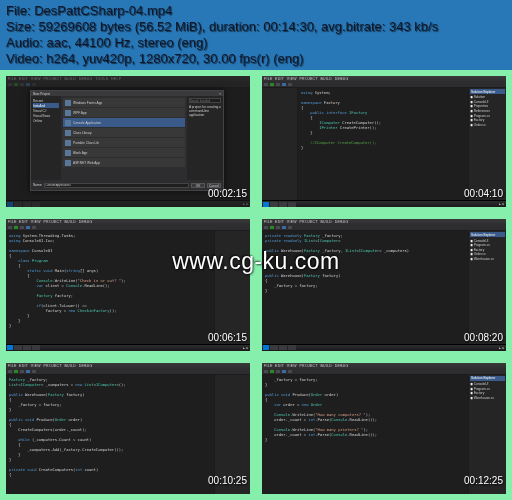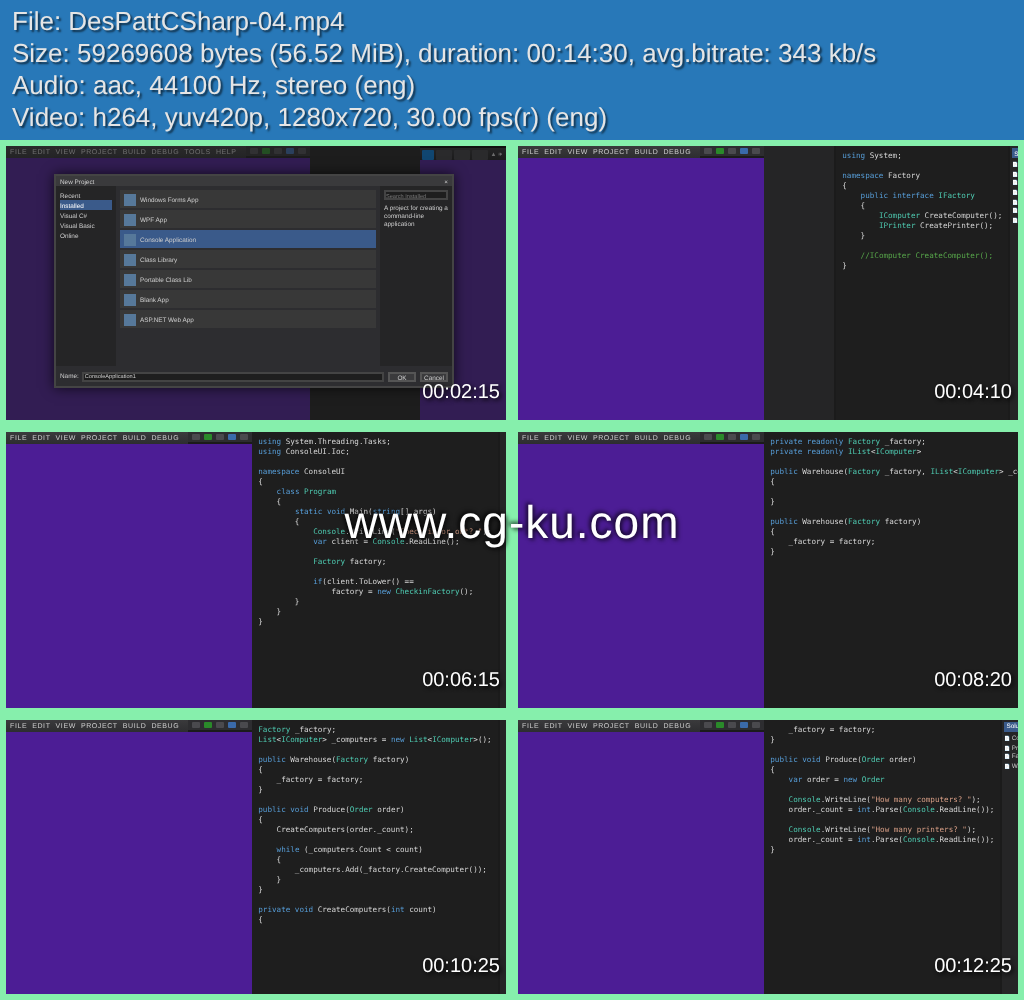--- a/index.html
+++ b/index.html
@@ -6,39 +6,40 @@
   body {
     width: 512px;
     height: 500px;
     background: #1a1a1a;
     font-family: "Segoe UI", Arial, sans-serif;
     overflow: hidden;
     position: relative;
   }
   .header {
     background: #2878b8;
-    color: #e5e5e5;
+    color: #0f172a;
     padding: 3px 6px;
     font-size: 13px;
     line-height: 16px;
     text-shadow: 1px 1px 1px rgba(0,0,0,0.6);
   }
   .grid {
     display: grid;
     grid-template-columns: 1fr 1fr;
     grid-template-rows: repeat(3, 1fr);
     width: 512px;
     height: 430px;
   }
   .tile {
-    border: 3px solid #86efac;
+    border: 6px solid #86efac;
     background: #4c1d95;
     position: relative;
     overflow: hidden;
     display: flex;
+    flex-direction: column;
     font-size: 4px;
   }
   .menubar {
     height: 6px;
     background: linear-gradient(#3a3a3c, #2d2d30);
     display: flex;
     align-items: center;
     padding: 0 2px;
     color: #ccc;
     font-size: 3.5px;

